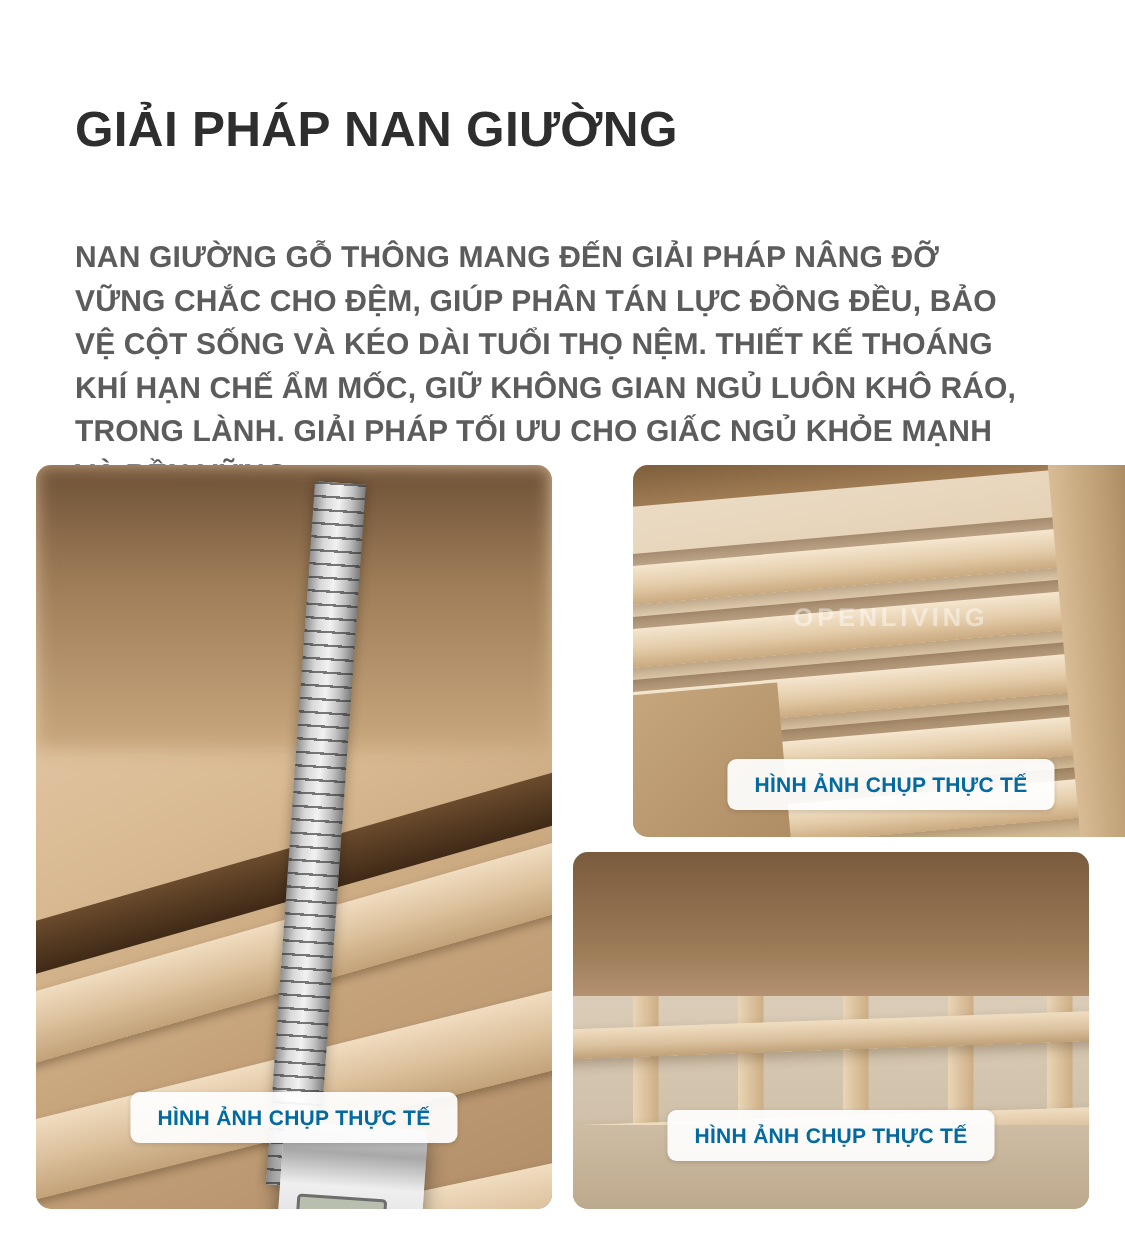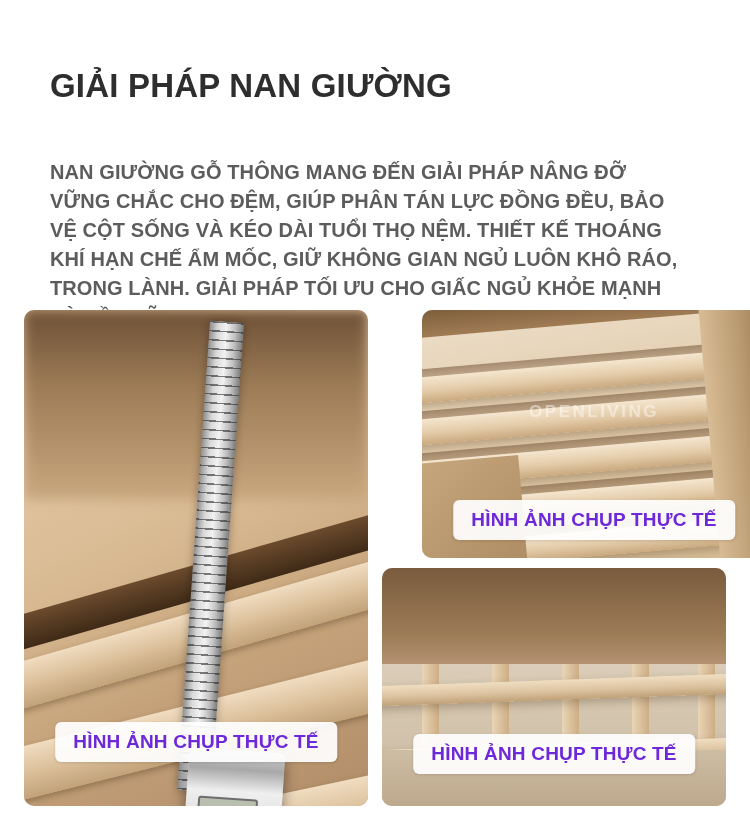--- a/index.html
+++ b/index.html
@@ -186,22 +186,22 @@
   .br-floor {
     position: absolute; left: 0; bottom: 0; width: 344px; height: 56px;
     background: linear-gradient(180deg, #cdbda4 0%, #bda98d 100%);
   }
 
   
   .caption {
     position: absolute;
     background: rgba(255,255,255,.92);
     border-radius: 6px;
-    color: #6d28d9;
-    font-size: 19px;
+    color: #0369a1;
+    font-size: 14px;
     font-weight: 700;
     letter-spacing: .2px;
     padding: 9px 18px;
     white-space: nowrap;
     box-shadow: 0 1px 3px rgba(0,0,0,.12);
   }
   .cap-left  { left: 50%; transform: translateX(-50%); bottom: 44px; }
   .cap-topr  { left: 50%; transform: translateX(-50%); bottom: 18px; }
   .cap-botr  { left: 50%; transform: translateX(-50%); bottom: 32px; }
 

